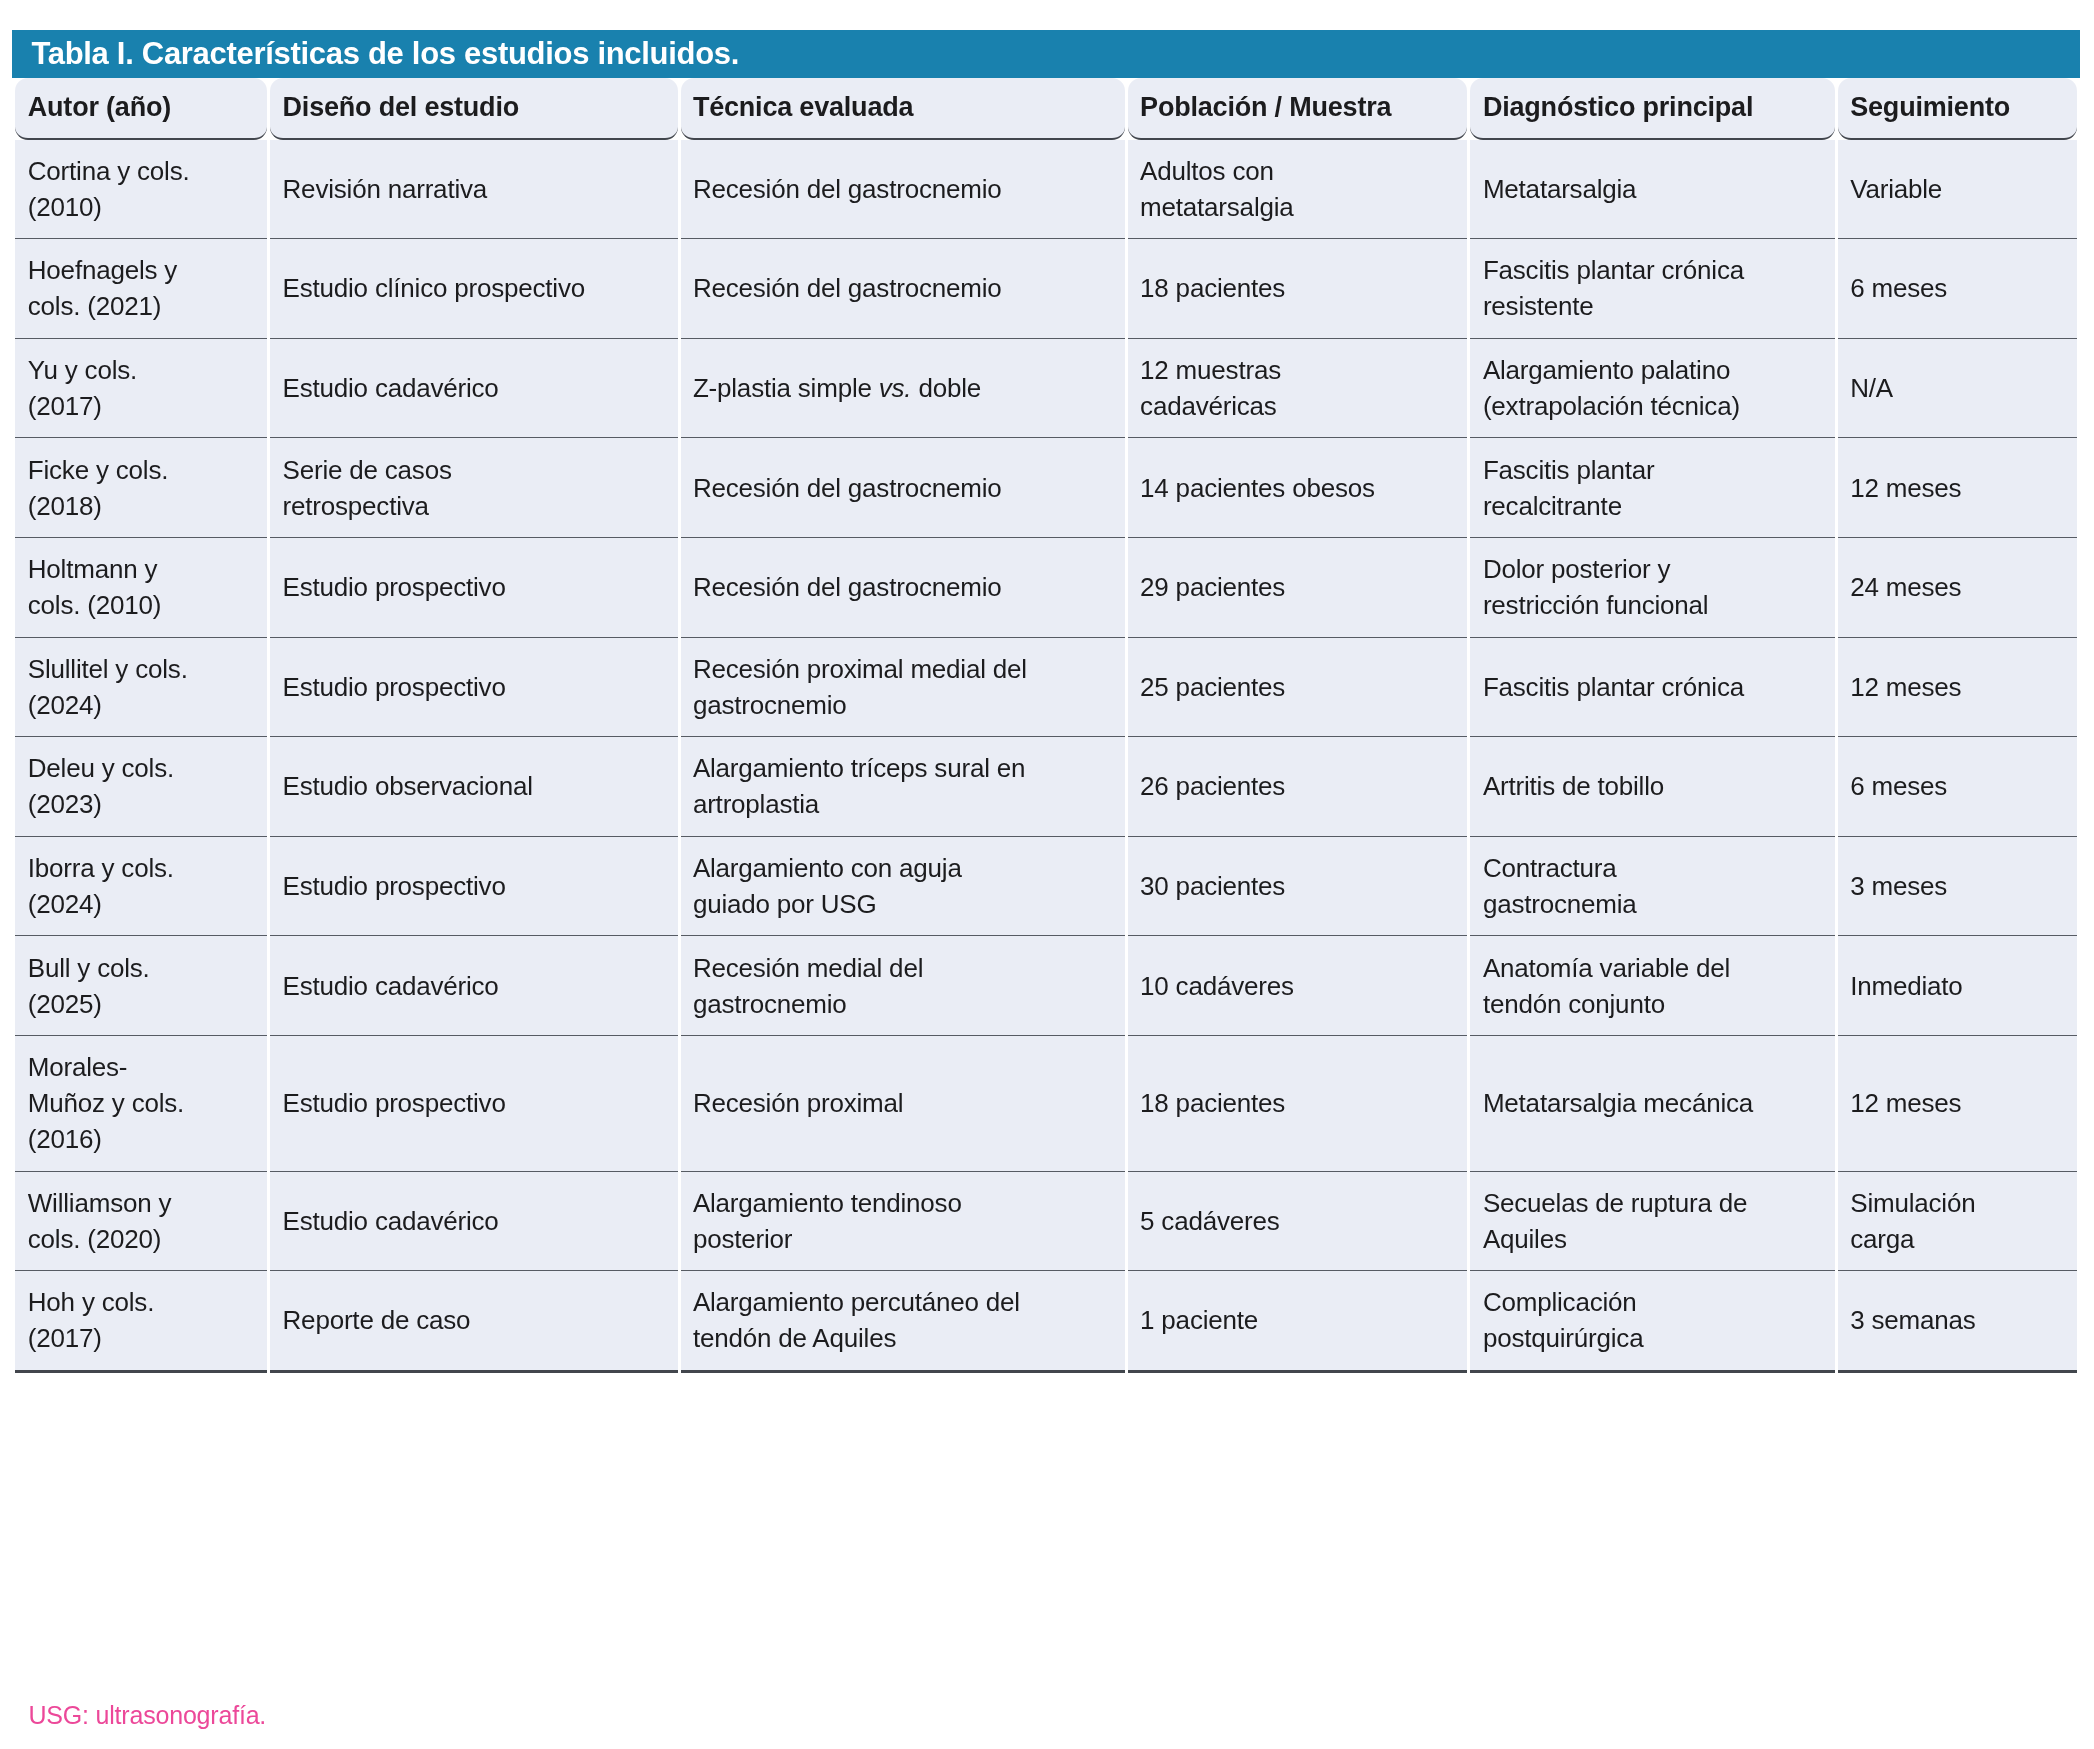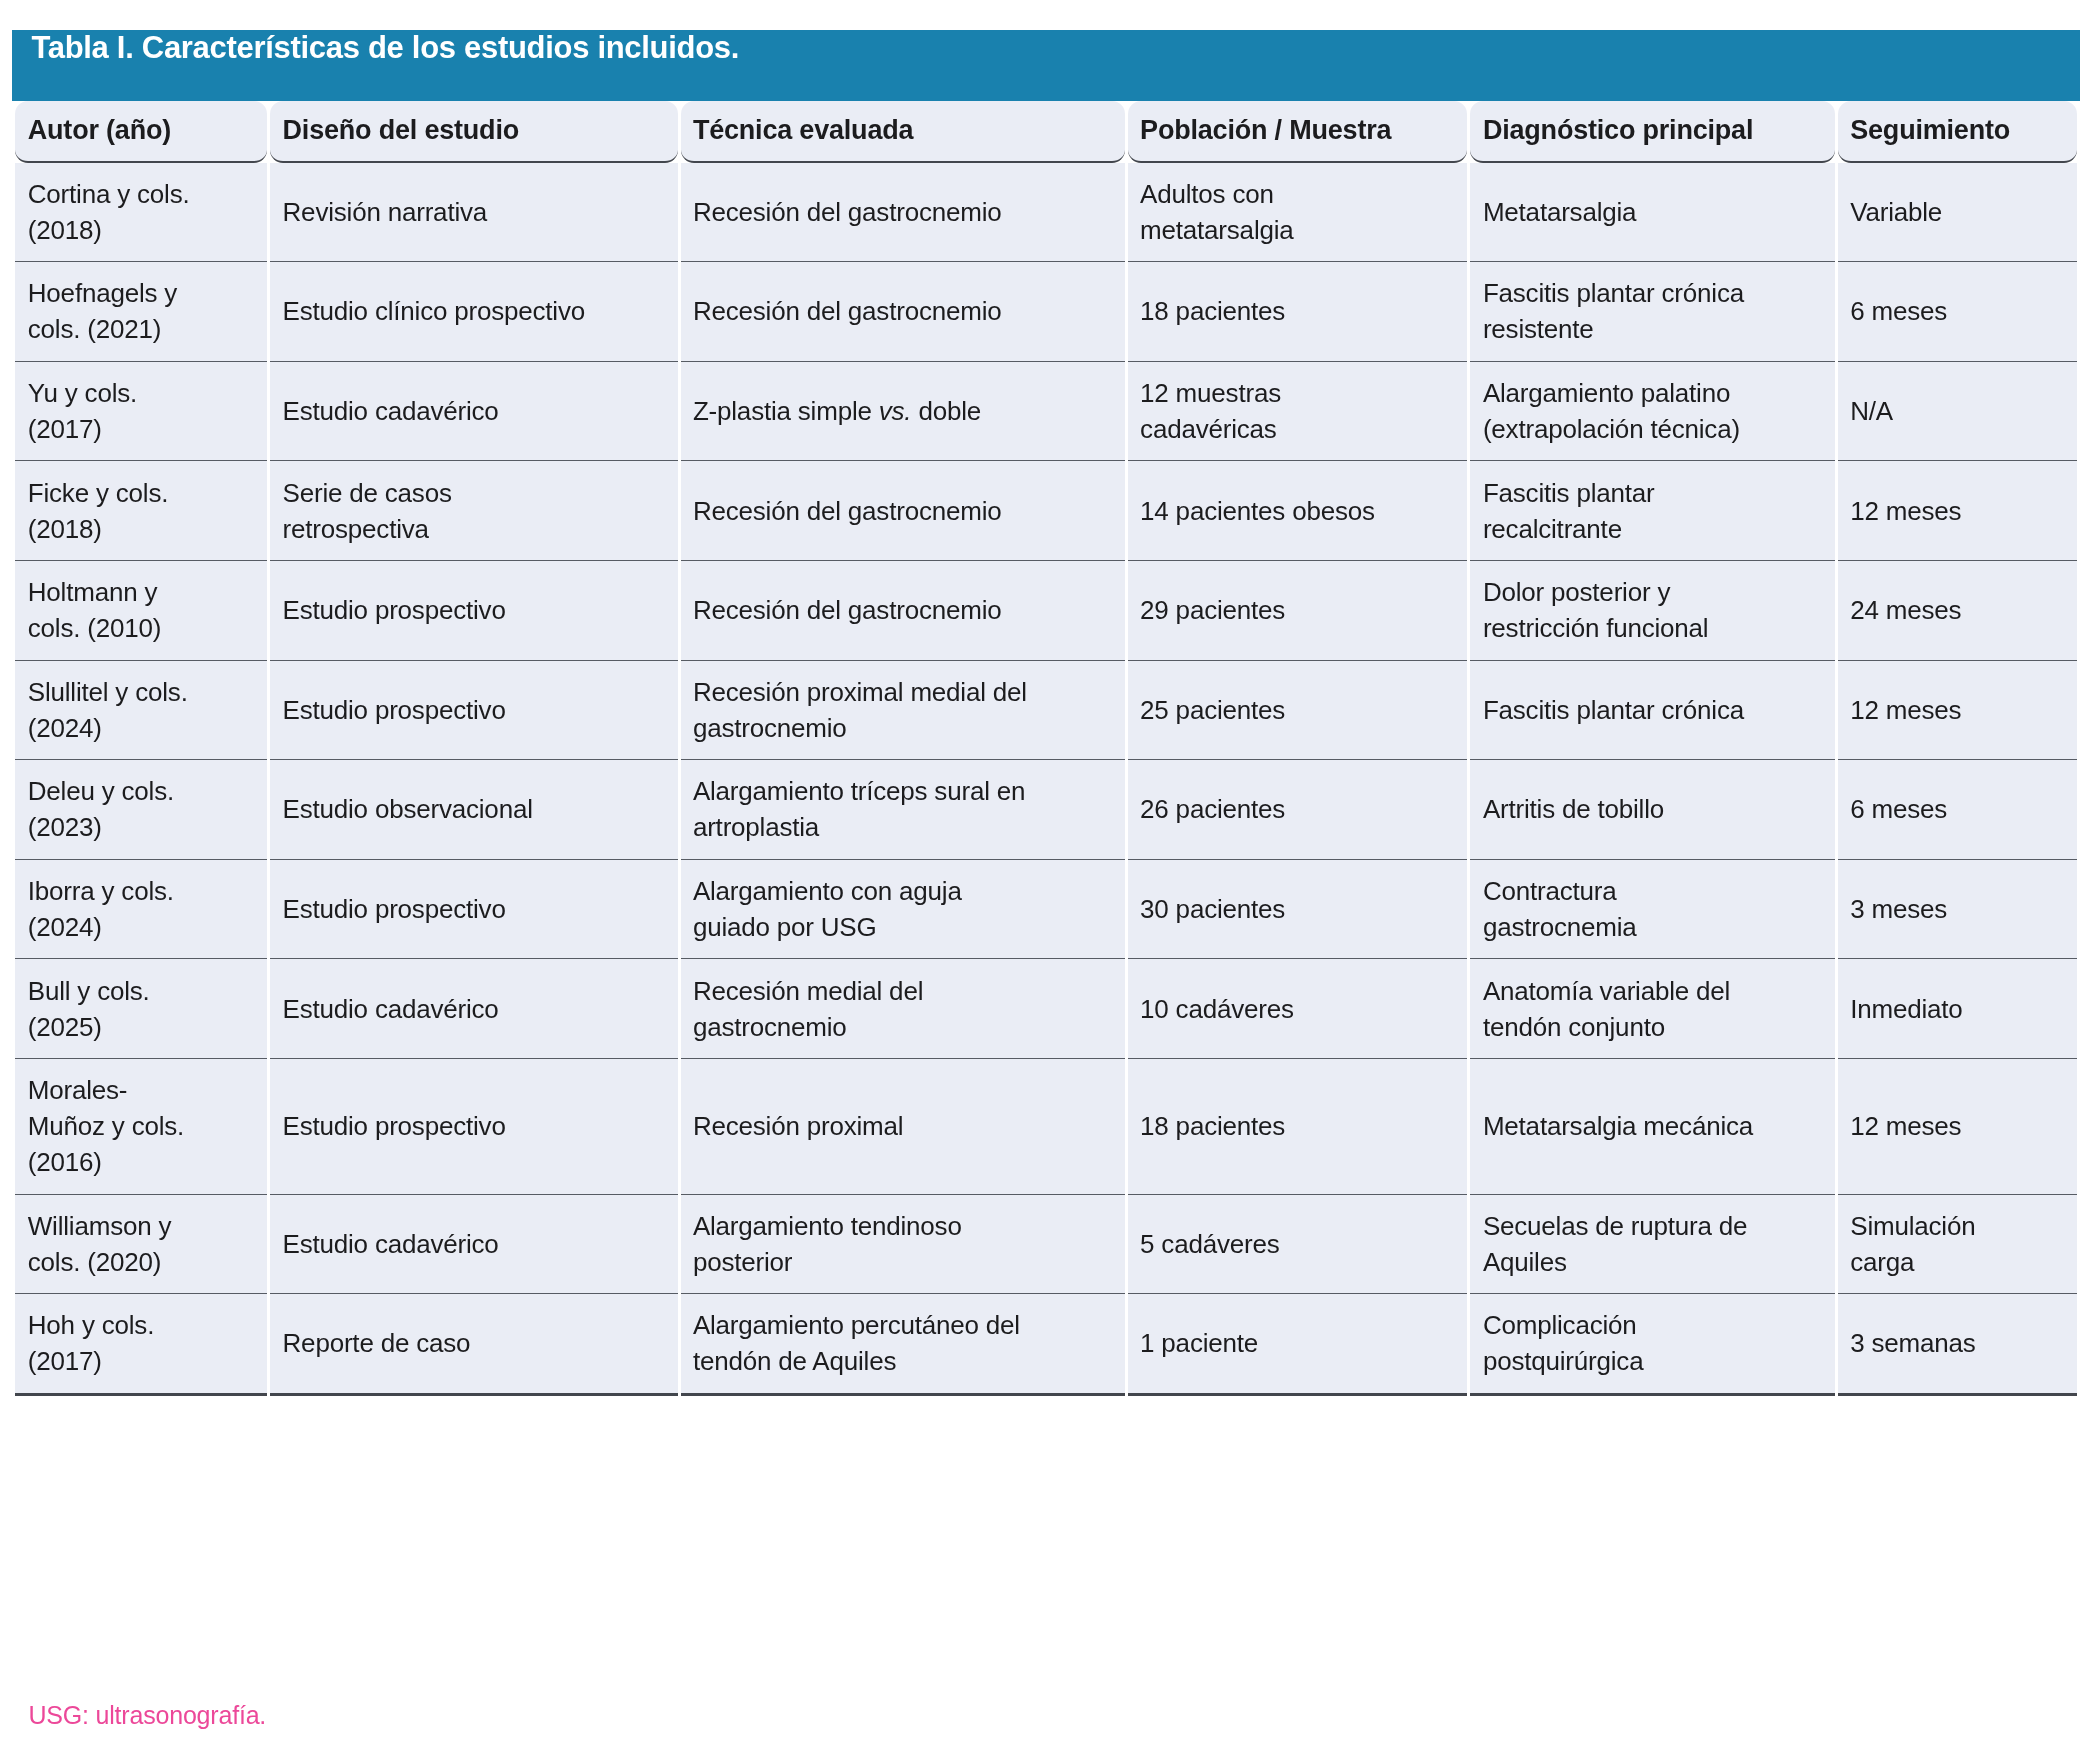--- a/index.html
+++ b/index.html
@@ -16,23 +16,24 @@
     height: 1749px;
     overflow: hidden;
   }
   .table-wrap {
     position: absolute;
     top: 30px;
     left: 12.4px;
     width: 2068px;
   }
   .title-bar {
-    height: 71px;
+    height: 48px;
     background: #1981AE;
     display: flex;
+    align-items: center;
     padding: 0 12px 0 19px;
     box-sizing: border-box;
   }
   .title-bar span {
     color: #ffffff;
     font-size: 31px;
     font-weight: bold;
     letter-spacing: -0.3px;
   }
   table.studies {
@@ -103,21 +104,21 @@
           <th>Diseño del estudio</th>
           <th>Técnica evaluada</th>
           <th>Población / Muestra</th>
           <th>Diagnóstico principal</th>
           <th>Seguimiento</th>
         </tr>
       </thead>
       <tbody id="studies-tbody">
           <tr>
             <td>Cortina y cols.
-(2018)</td>
+(2010)</td>
             <td>Revisión narrativa</td>
             <td>Recesión del gastrocnemio</td>
             <td>Adultos con
 metatarsalgia</td>
             <td>Metatarsalgia</td>
             <td>Variable</td>
           </tr>
           <tr>
             <td>Hoefnagels y
 cols. (2021)</td>

